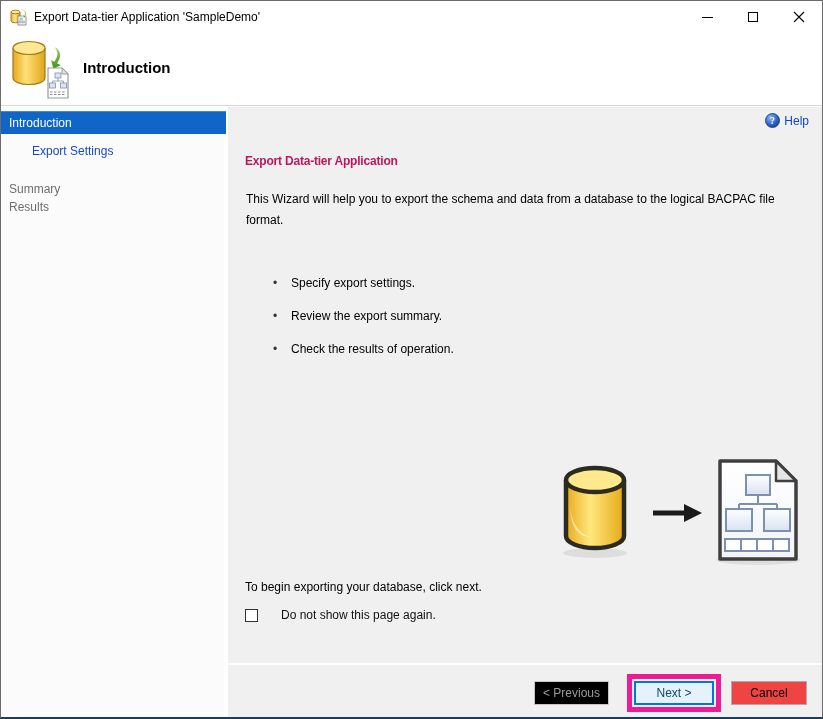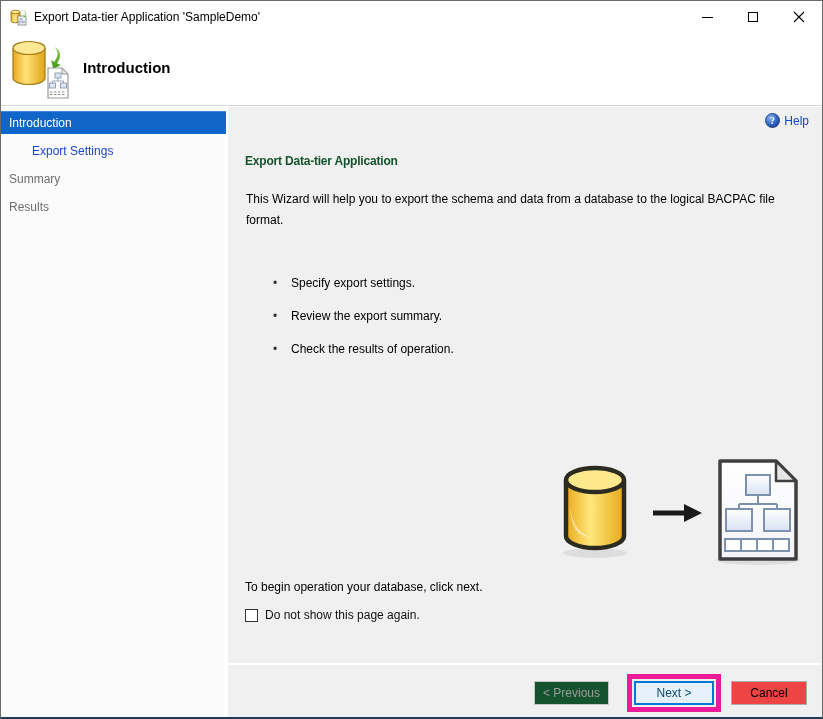--- a/index.html
+++ b/index.html
@@ -24,42 +24,42 @@
   .header { position:absolute; left:0; top:32px; width:100%; height:73px; background:#fff; border-bottom:1px solid #d8d8d8; }
   .header .hdr-icon { position:absolute; left:9px; top:5px; }
   .header .hdr-title { position:absolute; left:82px; top:26px; font-size:15px; font-weight:bold; color:#000; }
 
   
   .sidebar { position:absolute; left:0; top:106px; width:225px; height:611px; background:#fbfbfb; border-right:2px solid #ffffff; }
   .nav-item { position:absolute; left:0; width:225px; height:23px; line-height:23px; padding-left:8px; cursor:pointer; font-size:12px; }
   .nav-selected { top:4px; background:#1065c8; border-top:1px solid #3f8ad8; color:#fff; }
   .nav-link { color:#1948c8;padding-left:31px; }
   .nav-muted { color:#6e6e6e; }
-  .nav-1 { top:33px; } .nav-2 { top:61px; } .nav-3 { top:89px; }
+  .nav-1 { top:33px; } .nav-2 { top:71px; } .nav-3 { top:89px; }
 
   
   .main { position:absolute; left:227px; top:106px; width:594px; height:611px; background:#f0f0f0; }
   .help-link { position:absolute; top:6px; right:13px; display:flex; align-items:center; gap:4px; color:#0a46d2; cursor:pointer; font-size:12px; }
-  .content-heading { position:absolute; left:17px; top:47px; font-weight:bold; font-size:12px; color:#14532d; letter-spacing:-0.2px; }
+  .content-heading { position:absolute; left:17px; top:47px; font-weight:bold; font-size:12px; color:#be185d; letter-spacing:-0.2px; }
   .intro-text { position:absolute; left:18px; top:82px; width:545px; line-height:21px; color:#000; }
   .must-text { position:absolute; left:18px; top:141px; color:#000; }
   .bullets { position:absolute; left:43px; top:166px; list-style:none; }
   .bullets li { position:relative; padding-left:20px; height:33px; line-height:21px; color:#000; }
   .bullets li::before { content:"•"; position:absolute; left:2px; top:0; color:#333; }
 
   .graphic { position:absolute; left:330px; top:340px; width:255px; height:122px; }
 
   .begin-text { position:absolute; left:17px; top:473px; color:#000; }
-  .checkbox-row { position:absolute; left:17px; top:501px; display:flex; align-items:center; gap:7px; cursor:pointer; }
+  .checkbox-row { position:absolute; left:17px; top:501px; display:flex; align-items:center; gap:23px; cursor:pointer; }
   .checkbox-box { width:13px; height:13px; background:#fff; border:1px solid #333; display:inline-block; }
 
   
   .footer-divider { position:absolute; left:227px; top:662px; width:596px; height:2px; background:#ffffff; }
   .btn { position:absolute; height:24px; font-family:"Liberation Sans", sans-serif; font-size:12px; text-align:center; cursor:pointer; }
-  .btn-previous { left:533px; top:680px; width:75px; background:#14532d; border:1px solid #c6c6c6; color:#9b9b9b; cursor:default; }
+  .btn-previous { left:533px; top:680px; width:75px; background:#000000; border:1px solid #c6c6c6; color:#9b9b9b; cursor:default; }
   .btn-next { left:633px; top:680px; width:80px; background:#e5f1fb; border:2px solid #0078d7; color:#0c4a6e; }
   .btn-cancel { left:730px; top:680px; width:76px; background:#ef4444; border:1px solid #adadad; color:#000; }
   .next-annotation { position:absolute; left:626px; top:673px; width:94px; height:38px; border:5px solid #ec1b98; pointer-events:none; }
 </style>
 </head>
 <body>
 
 <div class="window">
 
   <div class="titlebar">
@@ -187,21 +187,21 @@
       <rect x="188" y="28" width="24" height="20" fill="url(#bg1)" stroke="#7d90ad" stroke-width="2"></rect>
       <path d="M200,48 v9 M181,57 h38 M181,57 v5 M219,57 v5" stroke="#7d90ad" stroke-width="2" fill="none"></path>
       <rect x="168" y="62" width="26" height="22" fill="url(#bg1)" stroke="#7d90ad" stroke-width="2"></rect>
       <rect x="206" y="62" width="26" height="22" fill="url(#bg1)" stroke="#7d90ad" stroke-width="2"></rect>
       <rect x="167" y="92" width="16" height="12" fill="#fff" stroke="#7d90ad" stroke-width="2"></rect>
       <rect x="183" y="92" width="16" height="12" fill="#fff" stroke="#7d90ad" stroke-width="2"></rect>
       <rect x="199" y="92" width="16" height="12" fill="#fff" stroke="#7d90ad" stroke-width="2"></rect>
       <rect x="215" y="92" width="16" height="12" fill="#fff" stroke="#7d90ad" stroke-width="2"></rect>
     </svg>
 
-    <div class="begin-text">To begin operation your database, click next.</div>
+    <div class="begin-text">To begin exporting your database, click next.</div>
 
     <div class="checkbox-row">
       <span class="checkbox-box"></span>
       <span>Do not show this page again.</span>
     </div>
   </div>
 
   <div class="footer-divider"></div>
   <button class="btn btn-previous" disabled="">&lt; Previous</button>
   <button class="btn btn-next">Next &gt;</button>

